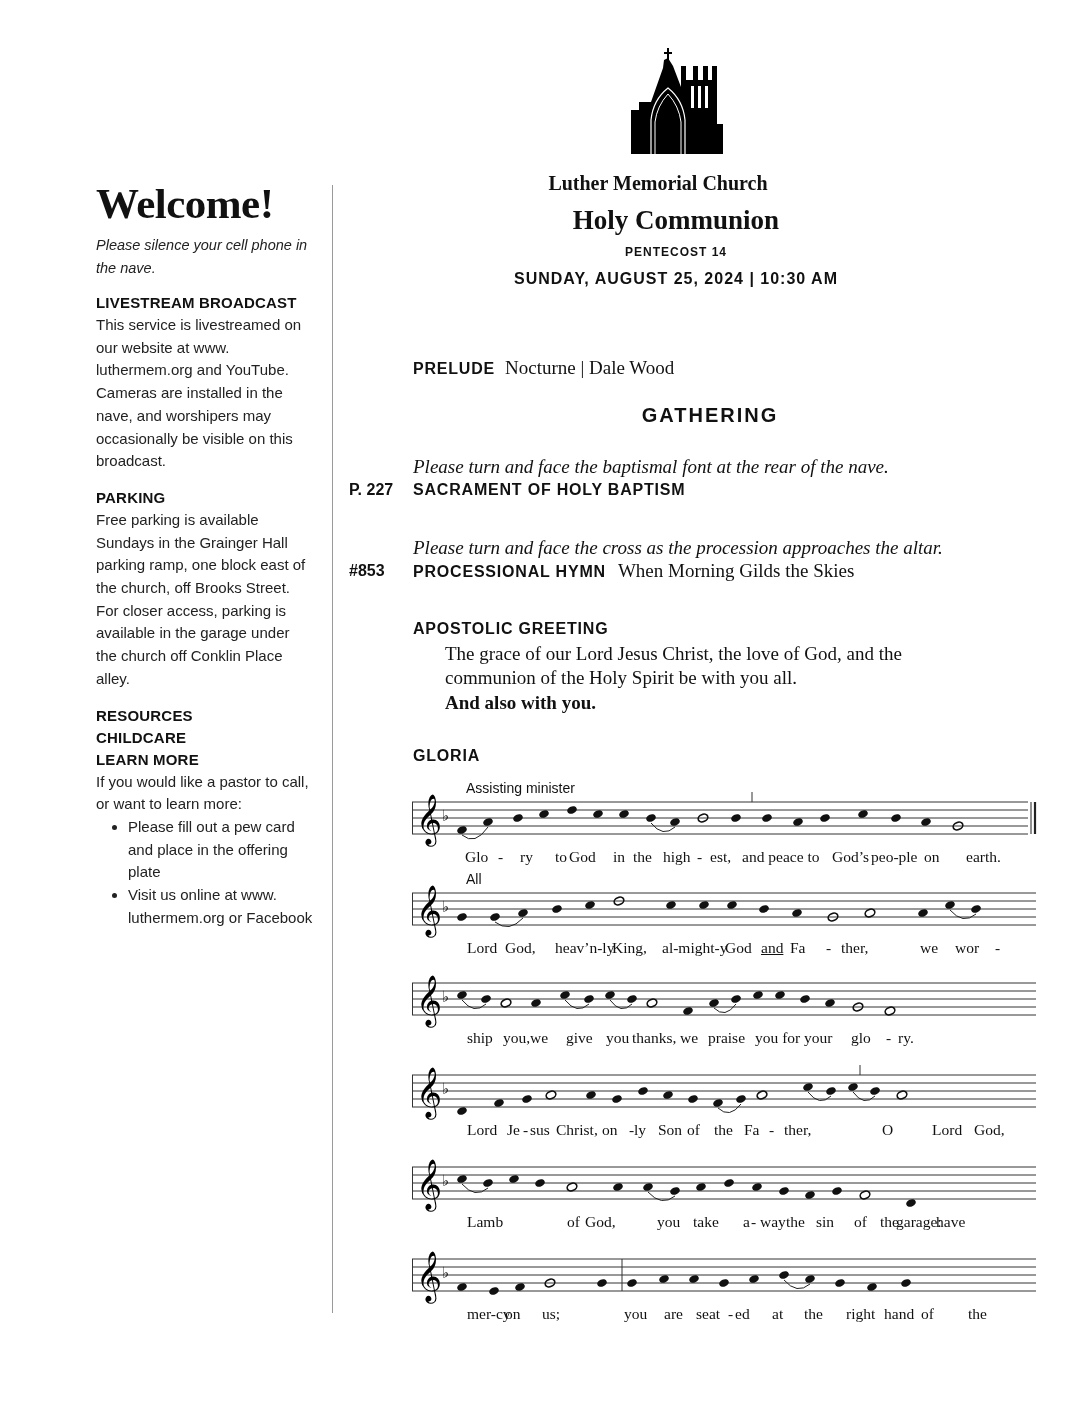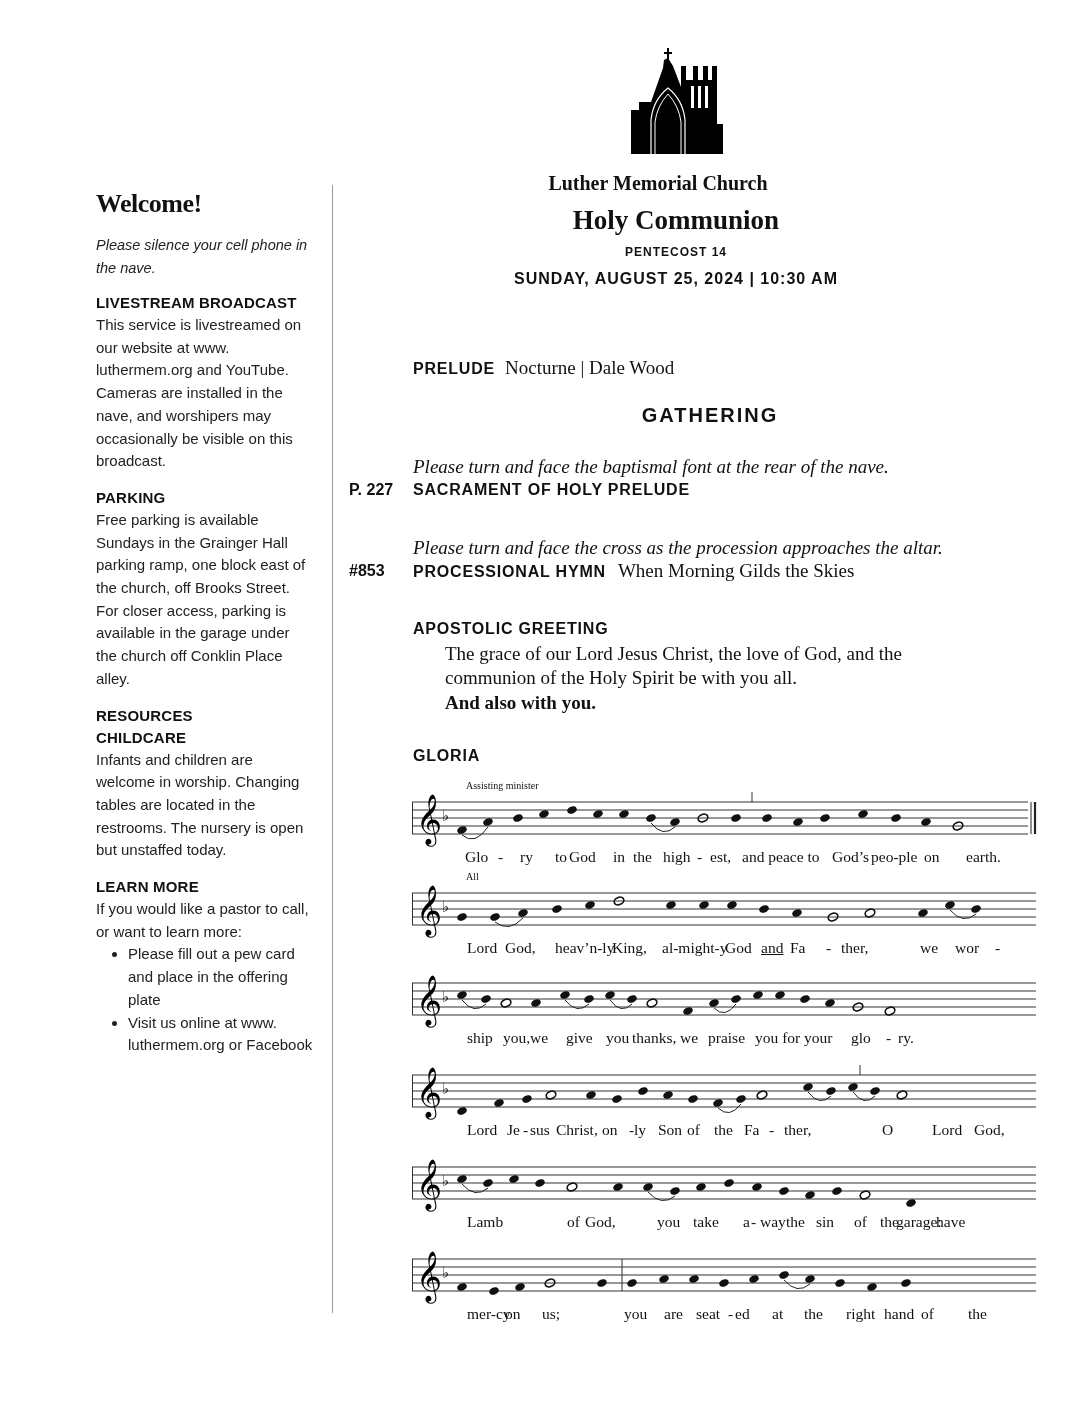--- a/index.html
+++ b/index.html
@@ -1,20 +1,20 @@
 <!DOCTYPE html>
 <html><head>
 <meta charset="utf-8">
 <style>
   html, body { margin: 0; padding: 0; background: #ffffff; }
   body { width: 1088px; height: 1408px; position: relative; overflow: hidden; color: #111; }
 
   
   #sidebar { position: absolute; left: 96px; top: 182px; width: 218px; }
-  #welcome { font-family: "Liberation Serif", serif; font-weight: bold; font-size: 26px; line-height: 44px; margin: 0 0 8px 0; letter-spacing: -0.5px; }
+  #welcome { font-family: "Liberation Serif", serif; font-weight: bold; font-size: 43px; line-height: 44px; margin: 0 0 8px 0; letter-spacing: -0.5px; }
   .sb-italic { font-family: "Liberation Sans", sans-serif; font-style: italic; font-size: 14.5px; line-height: 23px; margin: 0 0 12px 0; color: #222; }
   .sb-head { font-family: "Liberation Sans", sans-serif; font-weight: bold; font-size: 15px; line-height: 22px; margin: 0; color: #111; letter-spacing: 0.2px; }
   .sb-body { font-family: "Liberation Sans", sans-serif; font-size: 15px; line-height: 22.7px; margin: 0 0 14px 0; color: #222; }
   .sb-list { margin: -14px 0 0 0; padding: 0 0 0 32px; font-family: "Liberation Sans", sans-serif; font-size: 15px; line-height: 22.7px; color: #222; }
   .sb-list li { margin: 0; }
 
   #divider { position: absolute; left: 332px; top: 185px; width: 1px; height: 1128px; background: #9a9a9a; }
 
   
   #logo { position: absolute; left: 631px; top: 48px; width: 92px; height: 106px; }
@@ -28,39 +28,38 @@
   .label { font-family: "Liberation Sans", sans-serif; font-weight: bold; font-size: 16px; letter-spacing: 0.8px; }
   .text-serif { font-family: "Liberation Serif", serif; font-size: 19px; }
   .italic-serif { font-family: "Liberation Serif", serif; font-style: italic; font-size: 19px; }
   .ref { font-family: "Liberation Sans", sans-serif; font-weight: bold; font-size: 16px; }
   .section-head { font-family: "Liberation Sans", sans-serif; font-weight: bold; font-size: 20px; letter-spacing: 2px; }
 
   
   .staff-svg { position: absolute; left: 412px; width: 624px; height: 90px; overflow: visible; }
   .lyrics { position: absolute; left: 412px; width: 624px; height: 20px; font-family: "Liberation Serif", serif; font-size: 15.5px; }
   .lyric { position: absolute; top: 0; white-space: nowrap; }
-  .part-label { position: absolute; font-family: Liberation Serif, serif; font-size: 10px; }
+  .part-label { position: absolute; font-family: Liberation Sans, sans-serif; font-size: 14px; }
 </style>
 </head>
 <body>
 
 <div id="sidebar">
   <h1 id="welcome">Welcome!</h1>
   <p class="sb-italic">Please silence your cell phone in the nave.</p>
 
   <p class="sb-head">LIVESTREAM BROADCAST</p>
   <p class="sb-body">This service is livestreamed on our website at www. luthermem.org and YouTube. Cameras are installed in the nave, and worshipers may occasionally be visible on this broadcast.</p>
 
   <p class="sb-head">PARKING</p>
   <p class="sb-body">Free parking is available Sundays in the Grainger Hall parking ramp, one block east of the church, off Brooks Street. For closer access, parking is available in the garage under the church off Conklin Place alley.</p>
 
   <p class="sb-head">RESOURCES</p>
 
   <p class="sb-head">CHILDCARE</p>
-  <p class="sb-body">Infants and children are welcome in worship. Changing tables are located in the restrooms. The nursery is open but unstaffed today.</p>
 
   <p class="sb-head">LEARN MORE</p>
   <p class="sb-body">If you would like a pastor to call, or want to learn more:</p>
   <ul class="sb-list">
     <li>Please fill out a pew card and place in the offering plate</li>
     <li>Visit us online at www. luthermem.org or Facebook</li>
   </ul>
 </div>
 
 <div id="divider"></div>
@@ -92,21 +91,21 @@
 
 <div class="abs" style="left:413px; top:357px;">
   <span class="label">PRELUDE</span>
   <span class="text-serif" style="margin-left:6px;">Nocturne | Dale Wood</span>
 </div>
 
 <div class="abs section-head" style="left:560px; width:300px; text-align:center; top:404px;">GATHERING</div>
 
 <div class="abs italic-serif" style="left:413px; top:456px;">Please turn and face the baptismal font at the rear of the nave.</div>
 <div class="abs ref" style="left:349px; top:481px;">P. 227</div>
-<div class="abs label" style="left:413px; top:481px;">SACRAMENT OF HOLY PRELUDE</div>
+<div class="abs label" style="left:413px; top:481px;">SACRAMENT OF HOLY BAPTISM</div>
 
 <div class="abs italic-serif" style="left:413px; top:537px;">Please turn and face the cross as the procession approaches the altar.</div>
 <div class="abs ref" style="left:349px; top:562px;">#853</div>
 <div class="abs" style="left:413px; top:560px;">
   <span class="label">PROCESSIONAL HYMN</span>
   <span class="text-serif" style="margin-left:8px;">When Morning Gilds the Skies</span>
 </div>
 
 <div class="abs label" style="left:413px; top:620px;">APOSTOLIC GREETING</div>
 <div class="abs text-serif" style="left:445px; top:643px;">The grace of our Lord Jesus Christ, the love of God, and the</div>

